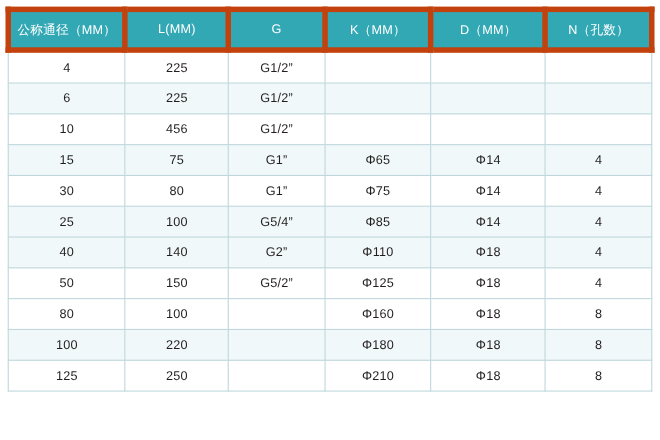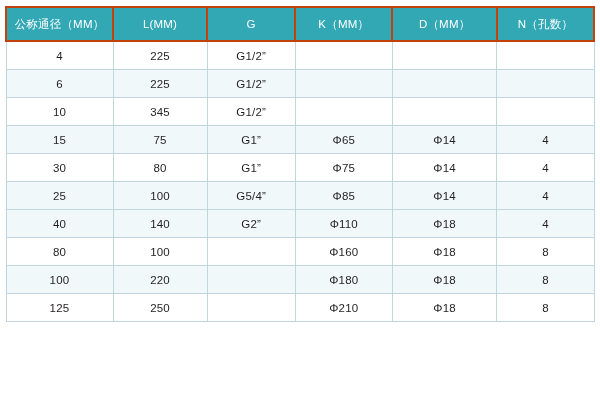--- a/index.html
+++ b/index.html
@@ -32,21 +32,21 @@
   table.spec-table col.c5 { width: 16.5%; }
 
   thead th {
     background: #33a8b5;
     color: #ffffff;
     font-size: 11.5px;
     font-weight: normal;
     height: 30px;
     text-align: center;
     vertical-align: middle;
-    border: 2px solid #c2410c;
+    border: 5px solid #c2410c;
     letter-spacing: 0.2px;
   }
   tbody td {
     height: 25px;
     text-align: center;
     vertical-align: middle;
     font-size: 11.5px;
     color: #231f20;
     border: 1px solid #bfd7dc;
     background: #ffffff;
@@ -91,21 +91,21 @@
       <tr class="alt">
         <td>6</td>
         <td>225</td>
         <td>G1/2”</td>
         <td></td>
         <td></td>
         <td></td>
       </tr>
       <tr>
         <td>10</td>
-        <td>345</td>
+        <td>456</td>
         <td>G1/2”</td>
         <td></td>
         <td></td>
         <td></td>
       </tr>
       <tr class="alt">
         <td>15</td>
         <td>75</td>
         <td>G1”</td>
         <td>Φ65</td>
@@ -130,20 +130,28 @@
       </tr>
       <tr class="alt">
         <td>40</td>
         <td>140</td>
         <td>G2”</td>
         <td>Φ110</td>
         <td>Φ18</td>
         <td>4</td>
       </tr>
       <tr>
+        <td>50</td>
+        <td>150</td>
+        <td>G5/2”</td>
+        <td>Φ125</td>
+        <td>Φ18</td>
+        <td>4</td>
+      </tr>
+      <tr>
         <td>80</td>
         <td>100</td>
         <td></td>
         <td>Φ160</td>
         <td>Φ18</td>
         <td>8</td>
       </tr>
       <tr class="alt">
         <td>100</td>
         <td>220</td>

